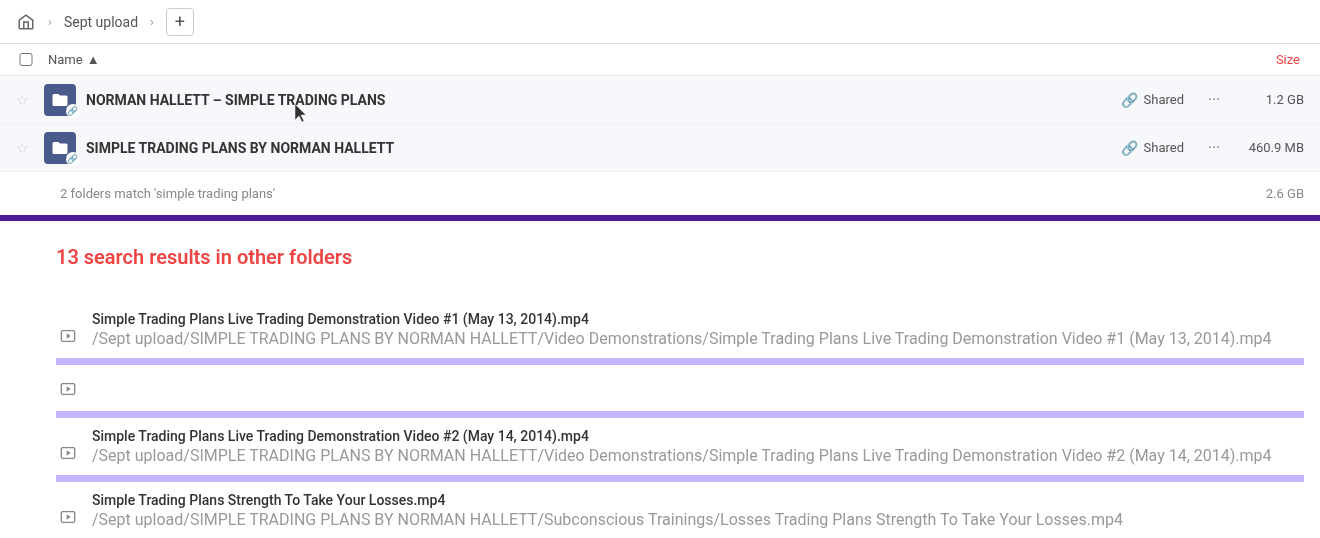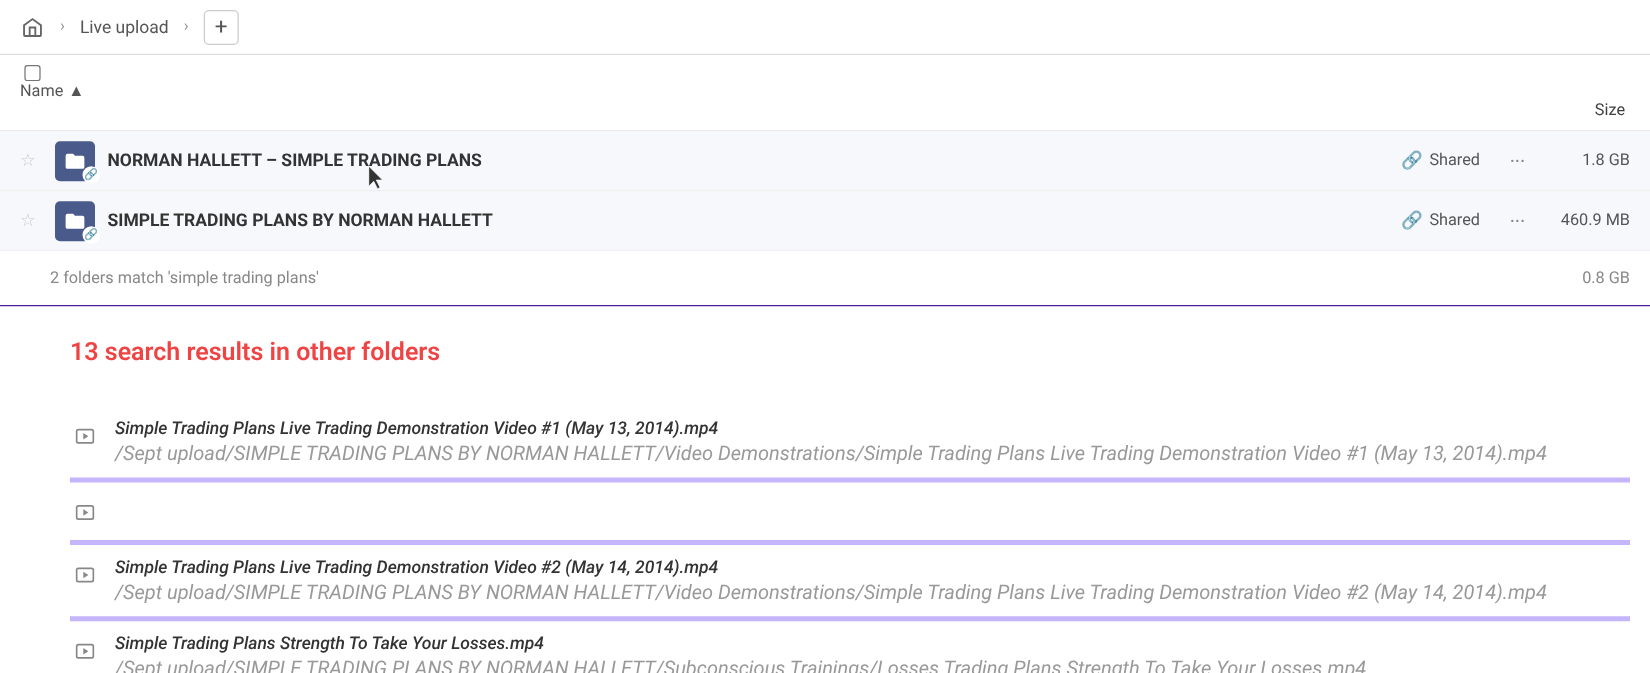--- a/index.html
+++ b/index.html
@@ -51,40 +51,40 @@
       justify-content: center;
       cursor: pointer;
       font-size: 18px;
       color: #555;
       margin-left: 8px;
     }
 
     
     .col-header {
       display: flex;
+      align-items: center;
       padding: 8px 16px;
       border-bottom: 1px solid #e8e8e8;
       background: #fff;
-      flex-direction: column;
     }
     .col-checkbox {
       width: 20px;
       margin-right: 12px;
     }
     .col-name-label {
       font-size: 13px;
       color: #555;
       display: flex;
       align-items: center;
       gap: 4px;
     }
     .col-size-label {
       margin-left: auto;
       font-size: 13px;
-      color: #404040;
+      color: #ef4444;
       padding-right: 4px;
     }
 
     
     .file-row {
       display: flex;
       align-items: center;
       padding: 0 16px;
       height: 48px;
       border-bottom: 1px solid #f0f0f0;
@@ -153,22 +153,22 @@
       font-size: 13px;
       color: #555;
       min-width: 60px;
       text-align: right;
     }
 
     
     .summary-row {
       display: flex;
       align-items: center;
-      padding: 14px 16px 14px 40px;
-      border-bottom: 1px solid #4c1d95;
+      padding: 14px 16px 14px 60px;
+      border-bottom: 6px solid #4c1d95;
       background: #fff;
     }
     .summary-text {
       font-size: 13px;
       color: #888;
       flex: 1;
     }
     .summary-size {
       font-size: 13px;
       color: #888;
@@ -181,25 +181,24 @@
     .other-folders-title {
       font-size: 20px;
       font-weight: 600;
       color: #ef4444;
       margin-bottom: 32px;
     }
 
     
     .search-result-row {
       display: flex;
-      align-items: flex-start;
+      align-items: flex-end;
       padding: 10px 0;
-      border-bottom: 4px solid #c4b5fd;
+      border-bottom: 7px solid #c4b5fd;
       gap: 12px;
-      font-style: italic;
     }
     .result-icon {
       width: 24px;
       height: 24px;
       display: flex;
       align-items: center;
       justify-content: center;
       color: #888;
       flex-shrink: 0;
       margin-top: 2px;
@@ -226,21 +225,21 @@
 <body>
 
 <div class="top-nav">
   <div class="nav-home-icon">
     <svg viewBox="0 0 24 24" width="18" height="18" fill="none" stroke="#666" stroke-width="2">
       <path d="M3 9.5L12 3l9 6.5V20a1 1 0 01-1 1H4a1 1 0 01-1-1V9.5z"></path>
       <path d="M9 21V12h6v9"></path>
     </svg>
   </div>
   <span class="nav-chevron">›</span>
-  <span class="nav-breadcrumb-item">Live upload</span>
+  <span class="nav-breadcrumb-item">Sept upload</span>
   <span class="nav-chevron">›</span>
   <div class="nav-add-btn">+</div>
 </div>
 
 <div class="col-header">
   <input type="checkbox" class="col-checkbox" style="">
   <span class="col-name-label">
     <span>Name</span>
     <span>▲</span>
   </span>
@@ -257,21 +256,21 @@
     </svg>
 
     <div style="position:absolute;bottom:-2px;right:-4px;width:14px;height:14px;background:#fff;border-radius:50%;display:flex;align-items:center;justify-content:center;font-size:9px;color:#4a5a8a;">🔗</div>
   </div>
   <span class="row-name">NORMAN HALLETT – SIMPLE TRADING PLANS</span>
   <div class="row-shared-badge">
     <span class="link-icon">🔗</span>
     <span>Shared</span>
   </div>
   <div class="row-more-btn">···</div>
-  <span class="row-size">1.8 GB</span>
+  <span class="row-size">1.2 GB</span>
 
   <div style="position:absolute;left:295px;top:28px;width:16px;height:20px;pointer-events:none;">
     <svg viewBox="0 0 16 20" width="16" height="20">
       <path d="M0 0 L0 16 L4 12 L7 18 L9 17 L6 11 L11 11 Z" fill="#333" stroke="#fff" stroke-width="0.5"></path>
     </svg>
   </div>
 </div>
 
 <div class="file-row">
   <span class="row-star">☆</span>
@@ -286,21 +285,21 @@
   <div class="row-shared-badge">
     <span class="link-icon">🔗</span>
     <span>Shared</span>
   </div>
   <div class="row-more-btn">···</div>
   <span class="row-size">460.9 MB</span>
 </div>
 
 <div class="summary-row">
   <span class="summary-text">2 folders match 'simple trading plans'</span>
-  <span class="summary-size">0.8 GB</span>
+  <span class="summary-size">2.6 GB</span>
 </div>
 
 <div class="other-folders-section">
   <div class="other-folders-title">13 search results in other folders</div>
 
   <div class="search-result-row">
     <div class="result-icon">
       <svg viewBox="0 0 24 24" fill="none" stroke="#888" stroke-width="2">
         <rect x="2" y="4" width="20" height="16" rx="2"></rect>
         <polygon points="10,8 16,12 10,16" fill="#888" stroke="none"></polygon>

